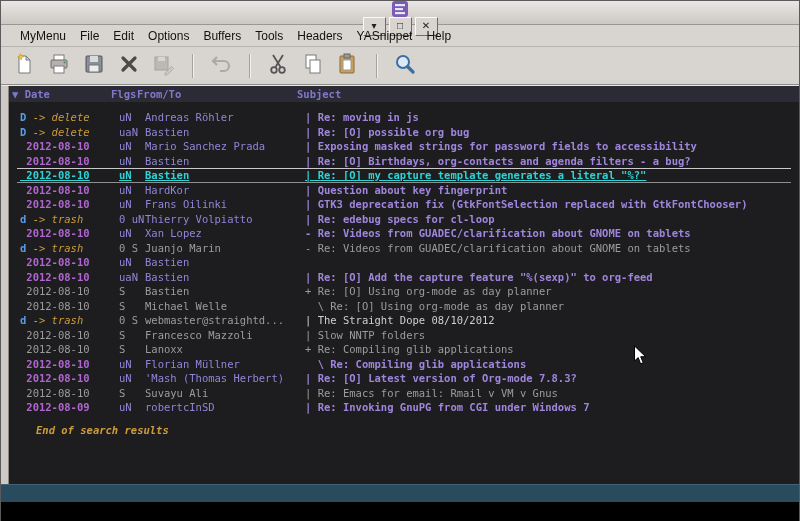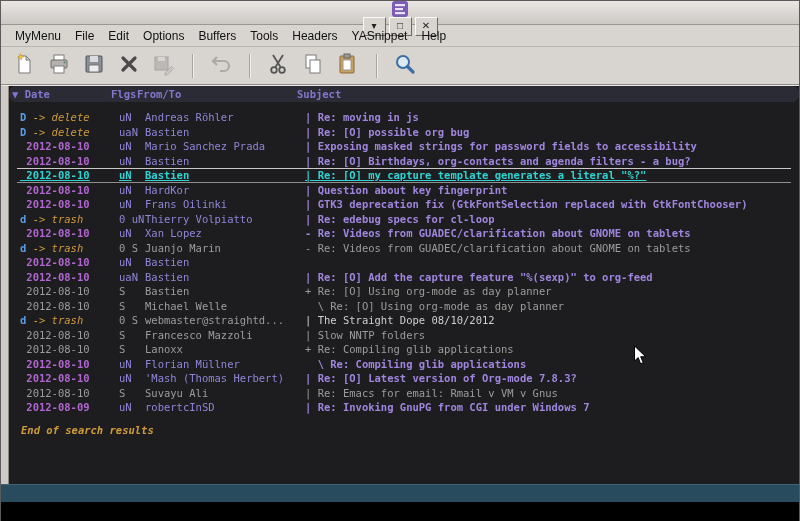--- a/index.html
+++ b/index.html
@@ -12,59 +12,59 @@
     display:flex;align-items:center;padding:0 4px;border-bottom:1px solid #9a9691;box-sizing:border-box;flex-direction:column;}
   .win-icon{width:16px;height:16px;margin:0 4px;flex:0 0 auto;}
   .title-text{flex:1;text-align:center;font-size:12px;font-weight:bold;color:#141414;
     overflow:hidden;white-space:nowrap;}
   .win-btns{display:flex;gap:3px;}
   .win-btn{width:21px;height:17px;background:#d8d4d0;border:1px solid;
     border-color:#fafafa #6e6a66 #6e6a66 #fafafa;font-size:10px;line-height:15px;
     text-align:center;color:#222;cursor:default;}
 
   .menubar{height:22px;background:#d8d4d0;display:flex;align-items:center;
-    padding-left:7px;font-size:12px;border-bottom:1px solid #b8b4af;box-sizing:border-box;}
+    padding-left:12px;font-size:12px;border-bottom:1px solid #b8b4af;box-sizing:border-box;}
   .menu-item{padding:3px 7px;color:#121212;}
 
   .toolbar{height:38px;background:#d8d4d0;display:flex;align-items:center;
     padding-left:8px;gap:5px;border-bottom:1px solid #8f8b86;box-sizing:border-box;}
   .tb-btn{width:30px;height:30px;display:flex;align-items:center;justify-content:center;
     border-radius:3px;}
   .tb-btn.disabled{opacity:.38;filter:grayscale(1);}
   .tb-sep{width:1px;height:24px;background:#a6a29d;box-shadow:1px 0 0 #f2efec;margin:0 8px;}
 
   
   .frame{position:relative;height:437px;border-top:1px solid #ece9e6;box-sizing:border-box;
     background:var(--buffer_bg,#1d1d1f);
     font-family:"DejaVu Sans Mono",monospace;font-size:10.5px;}
   .scrollbar{position:absolute;left:0;top:0;width:8px;height:398px;background:#cdc9c5;
     border-right:1px solid #8a8682;box-sizing:border-box;}
   .text-area{margin-left:8px;height:398px;overflow:hidden;}
 
   .header-line{height:16px;line-height:16px;background:var(--header_bg,#2b2b35);
     color:var(--header_fg,#8177cd);font-weight:bold;white-space:pre;
-    display:grid;grid-template-columns:99px 26px 160px 1fr;padding-left:3px;border-radius:7px;}
+    display:grid;grid-template-columns:99px 26px 160px 1fr;padding-left:3px;}
 
   .message-list{padding:8px;}
   .msg-row{display:grid;grid-template-columns:99px 26px 160px 1fr;white-space:pre;
     height:14.5px;line-height:14.5px;overflow:hidden;padding-left:3px;}
   .msg-row span{display:block;overflow:hidden;}
   .unread .date{color:var(--purple_date);font-weight:bold;}
   .unread .flags,.unread .from{color:var(--purple_from);}
   .unread .subj{color:var(--purple_subj);font-weight:bold;}
   .read .date,.read .flags,.read .from,.read .subj{color:var(--gray_read);}
   .read .subj.plain{color:var(--white_subj);}
   .mark-char{color:var(--blue_mark);font-weight:bold;display:inline !important;}
   .mark-label{color:var(--orange);font-style:italic;display:inline !important;}
   .msg-row.current{border-top:1px solid #c9c9c9;border-bottom:1px solid #8f8f8f;
     box-sizing:border-box;line-height:12.4px;}
   .msg-row.current span{color:var(--cyan_current) !important;font-weight:bold;
     text-decoration:underline;}
   .end-line{color:var(--orange);font-style:italic;font-weight:bold;
-    height:14.5px;line-height:14.5px;padding-left:12px;white-space:pre;}
+    height:14.5px;line-height:14.5px;padding-left:3px;white-space:pre;margin-left:24px;}
 
   
   .mode-line{height:18px;line-height:18px;background:var(--modeline_bg,#284b5e);
     color:var(--mode_fg,#c8c8c8);white-space:pre;padding-left:8px;overflow:hidden;
     border-top:1px solid #3f6476;box-sizing:border-box;font-weight:bold;}
   .echo-area{height:20px;background:#000;}
 
   .mouse-cursor{position:absolute;left:632px;top:344px;z-index:50;}
 </style>
 </head>

